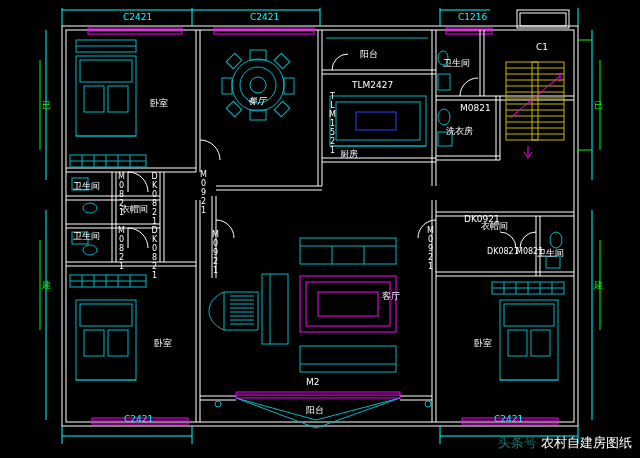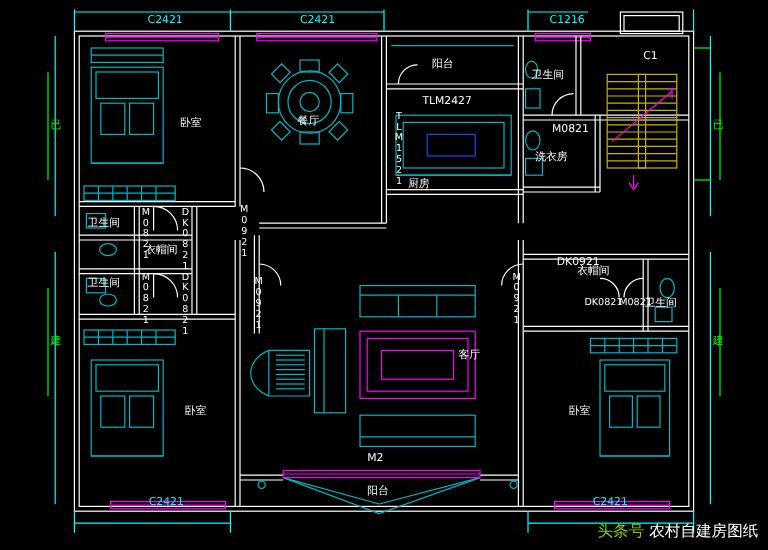--- a/index.html
+++ b/index.html
@@ -4,21 +4,21 @@
 <style>
   html,body{margin:0;padding:0;background:#000;}
   #page{position:relative;width:640px;height:458px;background:#000;overflow:hidden;
         font-family:"DejaVu Sans", sans-serif;}
   .lbl{position:absolute;color:#fff;font-size:9px;line-height:10px;white-space:nowrap;}
   .lbl.cy{color:#00ffff;}
   .lbl.gr{color:#00ff00;}
   .lbl.vert{writing-mode:vertical-rl;text-orientation:upright;letter-spacing:0px;}
   .wm{position:absolute;right:8px;bottom:6px;color:#ffffff;font-size:13px;
       font-family:"DejaVu Sans", sans-serif;}
-  .wm .tt{color:#84cc16;}
+  .wm .tt{color:#0f766e;}
   svg{position:absolute;left:0;top:0;}
 </style>
 </head>
 <body>
 
 <div id="page">
 
   <svg width="640" height="458">
 
     <g stroke="#ffffff" fill="none" stroke-width="1">
@@ -299,21 +299,21 @@
 
     <g stroke="#00ff00" fill="none" stroke-width="1">
       <line x1="40" y1="60" x2="40" y2="150"></line>
       <line x1="40" y1="240" x2="40" y2="330"></line>
       <line x1="600" y1="60" x2="600" y2="150"></line>
       <line x1="600" y1="240" x2="600" y2="330"></line>
     </g>
   </svg>
 
   <div class="lbl" style="left:150px;top:98px;">卧室</div>
-  <div class="lbl" style="left:248px;top:96px;">餐厅</div>
+  <div class="lbl" style="left:248px;top:96px;font-style:italic;">餐厅</div>
   <div class="lbl" style="left:360px;top:49px;">阳台</div>
   <div class="lbl" style="left:340px;top:109px;margin-top:40px;">厨房</div>
   <div class="lbl" style="left:443px;top:58px;">卫生间</div>
   <div class="lbl" style="left:446px;top:126px;">洗衣房</div>
   <div class="lbl" style="left:73px;top:181px;">卫生间</div>
   <div class="lbl" style="left:121px;top:204px;">衣帽间</div>
   <div class="lbl" style="left:73px;top:231px;">卫生间</div>
   <div class="lbl" style="left:481px;top:221px;">衣帽间</div>
   <div class="lbl" style="left:537px;top:248px;">卫生间</div>
   <div class="lbl" style="left:382px;top:291px;">客厅</div>

